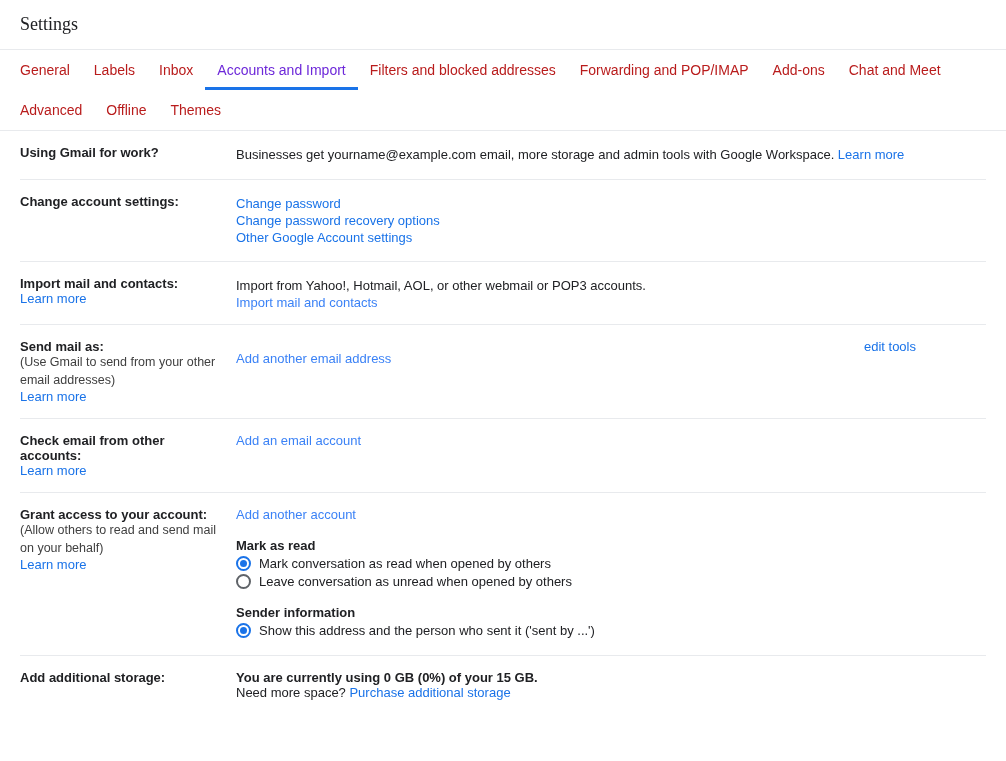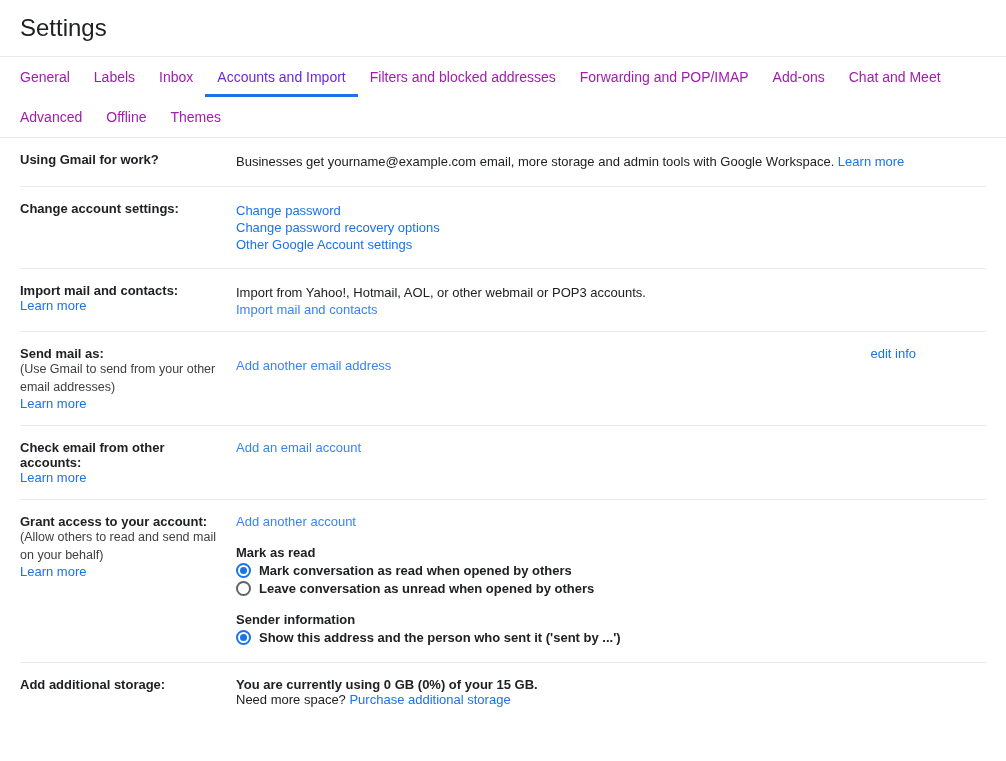--- a/index.html
+++ b/index.html
@@ -8,38 +8,39 @@
     font-family: Arial, Helvetica, sans-serif;
     font-size: 13px;
     color: #202124;
     background: #fff;
   }
   .page {
     width: 1006px;
     padding: 0 0 20px 0;
   }
   .page-title {
-    font-size: 24px;
+    font-size: 18px;
     font-weight: 400;
     padding: 14px 0 14px 20px;
     color: #202124;
+    font-family: Liberation Serif, serif;
   }
   .tabs-bar {
     border-top: 1px solid #e8eaed;
     border-bottom: 1px solid #e8eaed;
     padding: 0 8px;
   }
   .tabs-row {
     display: flex;
     flex-wrap: wrap;
   }
   .tab {
     padding: 12px 12px;
     font-size: 14px;
-    color: #a21caf;
+    color: #b91c1c;
     cursor: pointer;
     white-space: nowrap;
   }
   .tab.active {
     color: #6d28d9;
     border-bottom: 3px solid #1a73e8;
     font-weight: 500;
     padding-bottom: 9px;
   }
   .sections {
@@ -112,21 +113,21 @@
   }
   .radio:checked::after {
     content: "";
     position: absolute;
     top: 2px; left: 2px;
     width: 7px; height: 7px;
     background: #1a73e8;
     border-radius: 50%;
   }
   .radio-label {
-    font-weight: 700;
+    font-weight: 400;
     cursor: pointer;
   }
   .group-heading {
     font-weight: 700;
     margin-top: 16px;
     margin-bottom: 2px;
   }
   .spacer-v { height: 12px; }
 </style>
 </head>
@@ -186,21 +187,21 @@
       </div>
     </div>
 
     <div class="section">
       <div class="section-left">
         <div class="label-title">Send mail as:</div>
         <div class="label-sub">(Use Gmail to send from your other email addresses)</div>
         <span class="link">Learn more</span>
       </div>
       <div class="section-right">
-        <span class="edit-link">edit info</span>
+        <span class="edit-link">edit tools</span>
         <div class="spacer-v"></div>
         <span class="link-bold">Add another email address</span>
       </div>
     </div>
 
     <div class="section">
       <div class="section-left">
         <div class="label-title">Check email from other accounts:</div>
         <span class="link">Learn more</span>
       </div>

